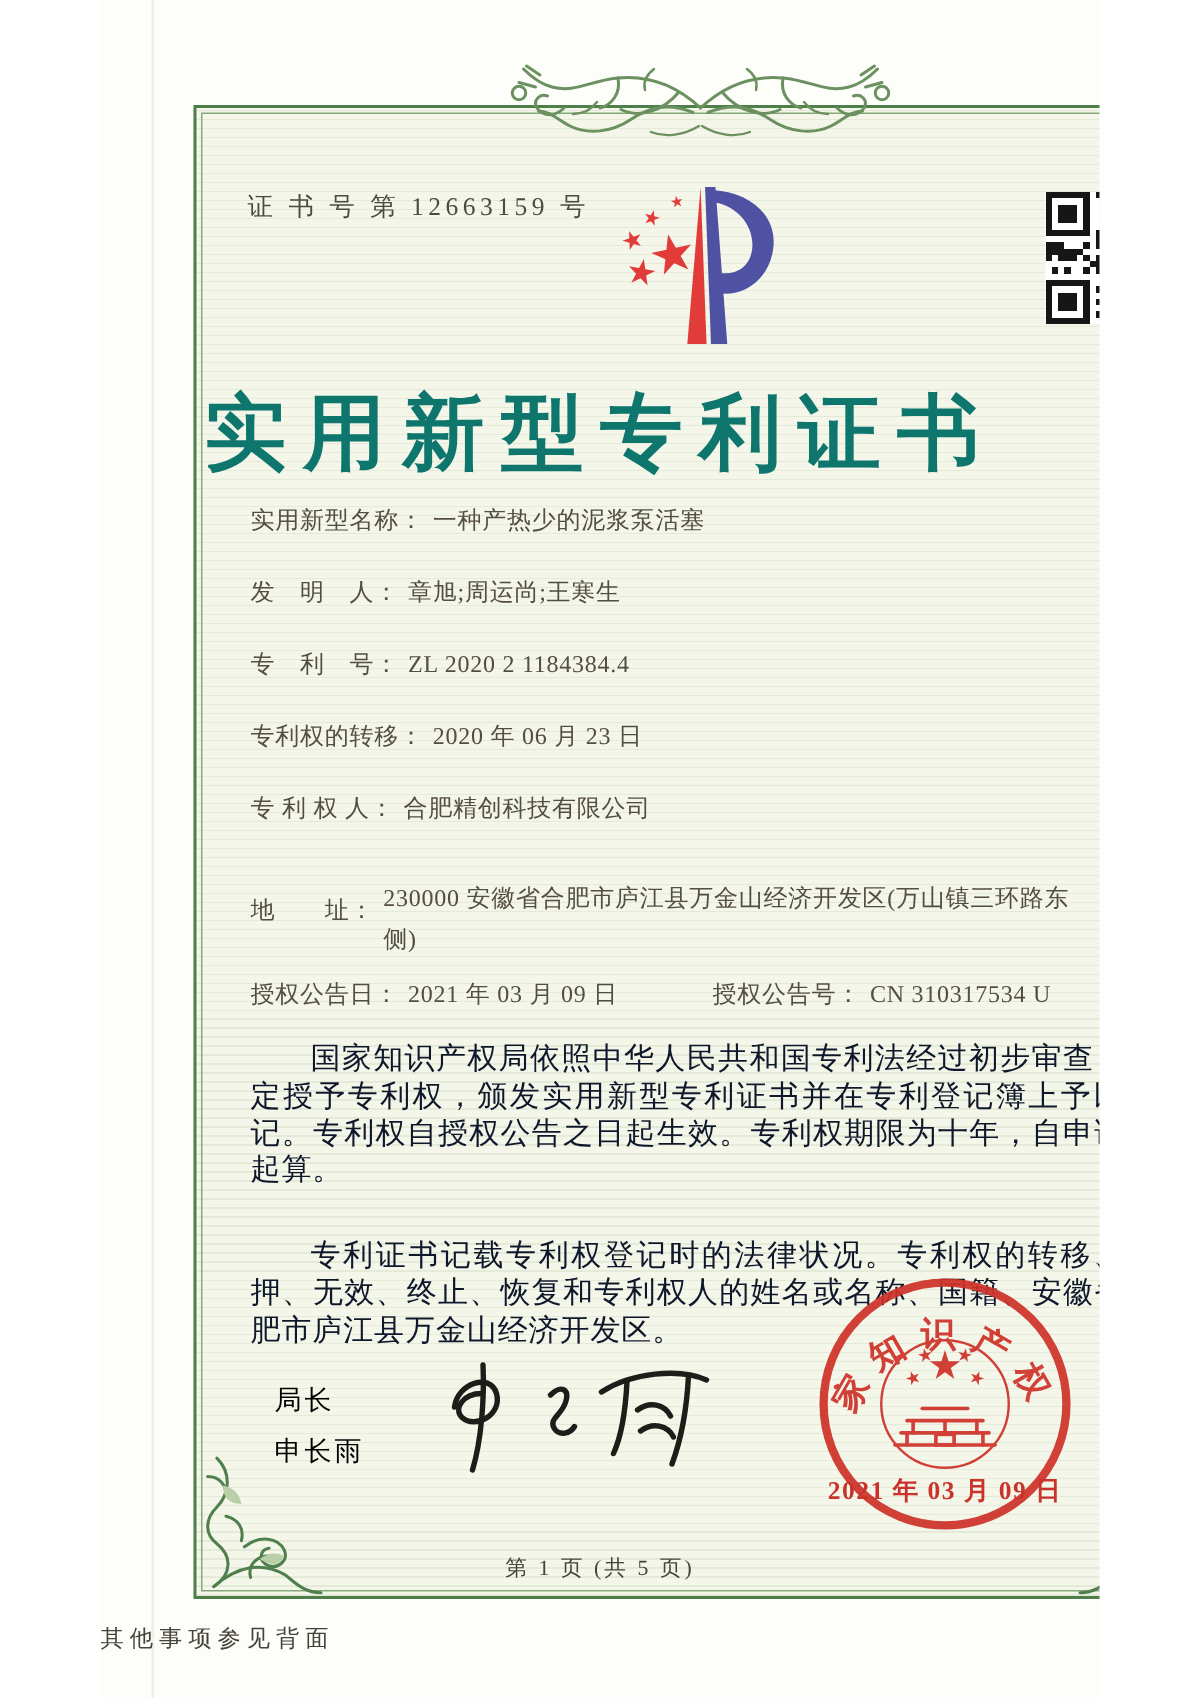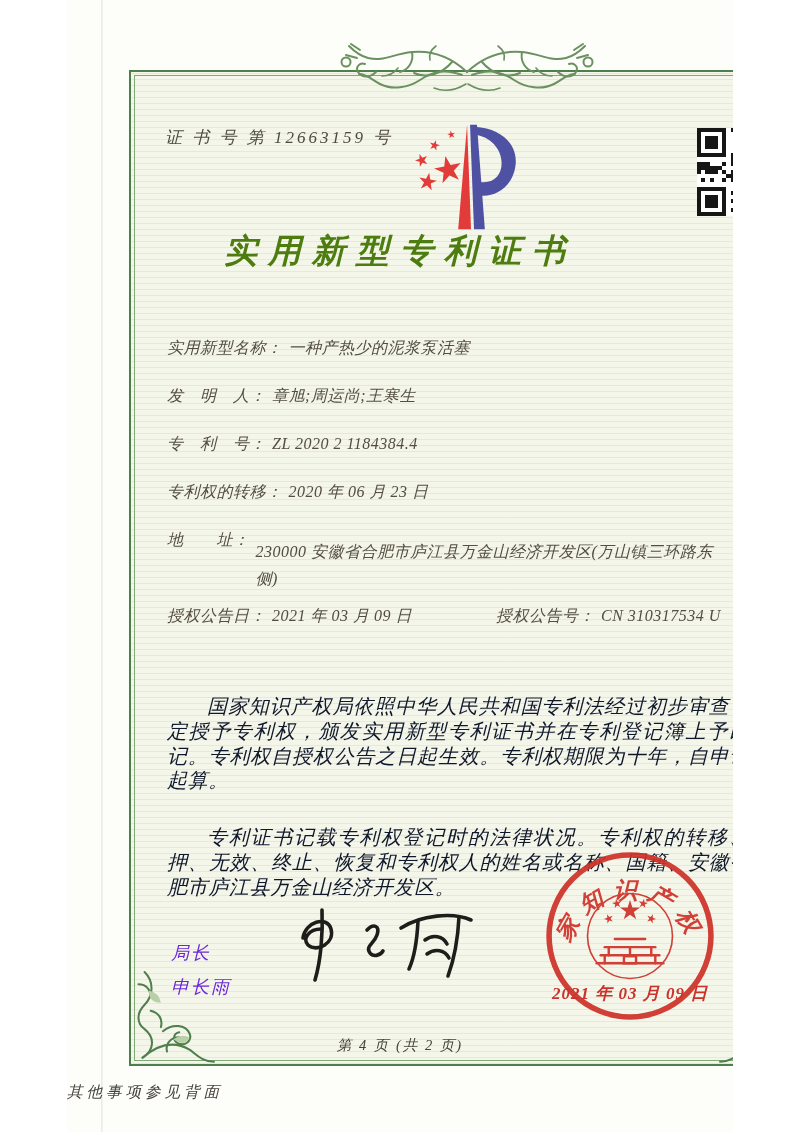--- a/index.html
+++ b/index.html
@@ -1,20 +1,20 @@
 <!DOCTYPE html>
 <html><head>
 <meta charset="utf-8">
 <style>
   * { margin:0; padding:0; box-sizing:border-box; }
   html,body { background:#ffffff; }
   body { font-family:"Liberation Serif","DejaVu Serif",serif; }
   .page {
     position:relative; width:666px; height:1132px; margin:0 auto;
-    background:#fdfdfa; overflow:hidden;font-style:italic;
+    background:#fdfdfa; overflow:hidden;
   }
   .scan-edge {
     position:absolute; left:34px; top:0; bottom:0; width:2px;
     background:linear-gradient(90deg,#dfe3d8,#f2f3ec); opacity:.7;
   }
   
   .frame {
     position:absolute; left:62px; top:70px; width:675px; height:996px;
     border:2.5px solid #4e7e49;
     background:
@@ -27,39 +27,39 @@
   .orn-br  { position:absolute; left:650px; top:970px; width:104px; height:102px; transform:scaleX(-1); }
 
   .cert-no {
     position:absolute; left:98px; top:126px;
     font-size:17px; letter-spacing:3px; color:#4e4a40;
   }
   .logo { position:absolute; left:332px; top:116px; width:148px; height:122px; }
   .qr   { position:absolute; left:630px; top:128px; width:88px; height:88px; background:#fff; shape-rendering:crispEdges; }
 
   .title {
-    position:absolute; left:0; right:0; top:229px; text-align:center;
-    font-size:33px; font-weight:600; letter-spacing:11px; color:#4d7c0f;
+    position:absolute; left:0; right:0; top:252px; text-align:center;
+    font-size:55px; font-weight:600; letter-spacing:11px; color:#0f766e;
   }
 
   .fields { position:absolute; left:100px; top:334px; width:612px; }
-  .row { display:flex; align-items:flex-start; line-height:27px; margin-bottom:21px; font-size:16px; color:#544d41; }
+  .row { display:flex; align-items:center; line-height:27px; margin-bottom:21px; font-size:16px; color:#544d41; }
   .lbl { flex:none; letter-spacing:.5px; white-space:pre; }
   .val { margin-left:6px; letter-spacing:.5px; }
   .row-address { margin-bottom:10px; }
   .row-address .val { max-width:478px;margin-top:12px; }
-  .pair2 { display:flex; margin-left:84px; }
+  .pair2 { display:flex; margin-left:63px; }
 
   .paras { position:absolute; left:100px; top:662px; width:604px; }
   .paras p {
     font-size:20px; line-height:24.8px; text-indent:2em;
     color:#0f172a; letter-spacing:.6px; text-align:justify;margin-top:32px;
   }
 
-  .signer { position:absolute; left:104px; top:916px; font-size:18px; line-height:34px; letter-spacing:2px; color:#6d28d9;margin-top:20px; }
+  .signer { position:absolute; left:116px; top:916px; font-size:18px; line-height:34px; letter-spacing:2px; color:#000000; }
   .signature { position:absolute; left:208px; top:898px; width:218px; height:88px; }
 
   .seal-wrap { position:absolute; left:477px; top:850px; width:172px; height:172px; }
   .seal-svg { position:absolute; inset:0; opacity:.92; }
   .seal-date {
     position:absolute; left:0; right:0; top:132px; text-align:center;
     font-size:17px; font-weight:bold; color:#c9332b; letter-spacing:1px; white-space:nowrap;
   }
 
   .page-num  { position:absolute; left:0; right:0; top:1036px; text-align:center; font-size:14.5px; letter-spacing:2px; color:#45423a; }
@@ -272,20 +272,24 @@
       <span class="val">章旭;周运尚;王寒生</span>
     </div>
     <div class="row">
       <span class="lbl">专　利　号：</span>
       <span class="val">ZL 2020 2 1184384.4</span>
     </div>
     <div class="row">
       <span class="lbl">专利权的转移：</span>
       <span class="val">2020 年 06 月 23 日</span>
     </div>
+    <div class="row">
+      <span class="lbl">专 利 权 人：</span>
+      <span class="val">合肥精创科技有限公司</span>
+    </div>
     <div class="row row-address">
       <span class="lbl">地　　址：</span>
       <span class="val">230000 安徽省合肥市庐江县万金山经济开发区(万山镇三环路东侧)</span>
     </div>
     <div class="row">
       <span class="lbl">授权公告日：</span>
       <span class="val">2021 年 03 月 09 日</span>
       <span class="pair2">
         <span class="lbl">授权公告号：</span>
         <span class="val">CN 310317534 U</span>
@@ -337,16 +341,16 @@
           <path d="M60,104 L60,112 M110,104 L110,112"></path>
           <path d="M52,112 L118,112"></path>
           <rect x="79" y="105" width="12" height="7"></rect>
         </g>
         <circle cx="85" cy="85" r="42" fill="none" stroke="#cf3128" stroke-width="1.6"></circle>
       </g>
     </svg>
     <div class="seal-date">2021 年 03 月 09 日</div>
   </div>
 
-  <div class="page-num">第 4 页 (共 2 页)</div>
+  <div class="page-num">第 1 页 (共 5 页)</div>
   <div class="back-note">其他事项参见背面</div>
 
 </div>
 
 </body></html>

